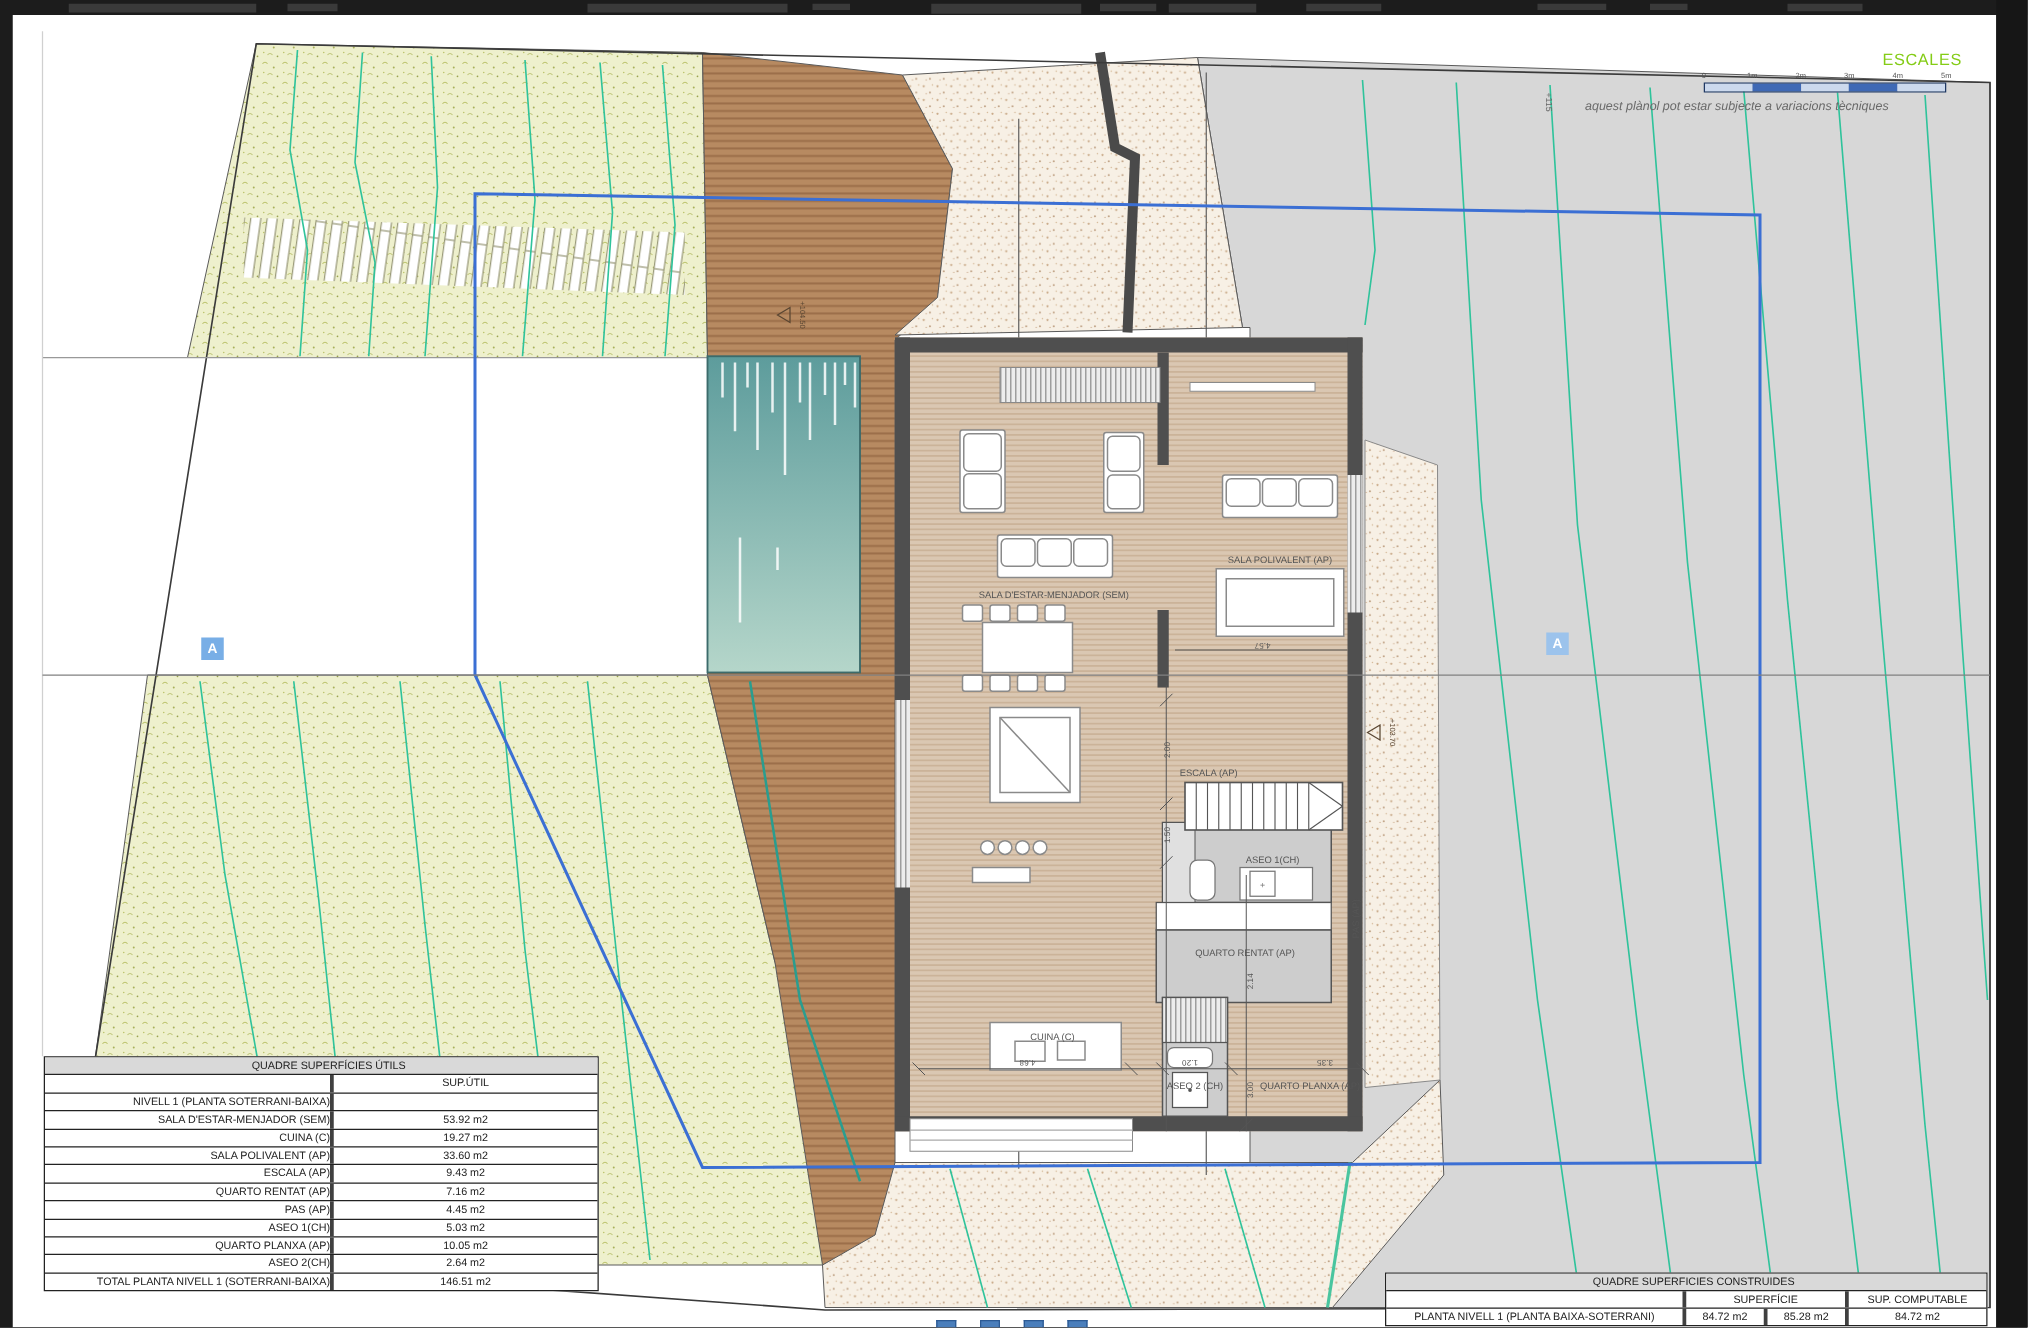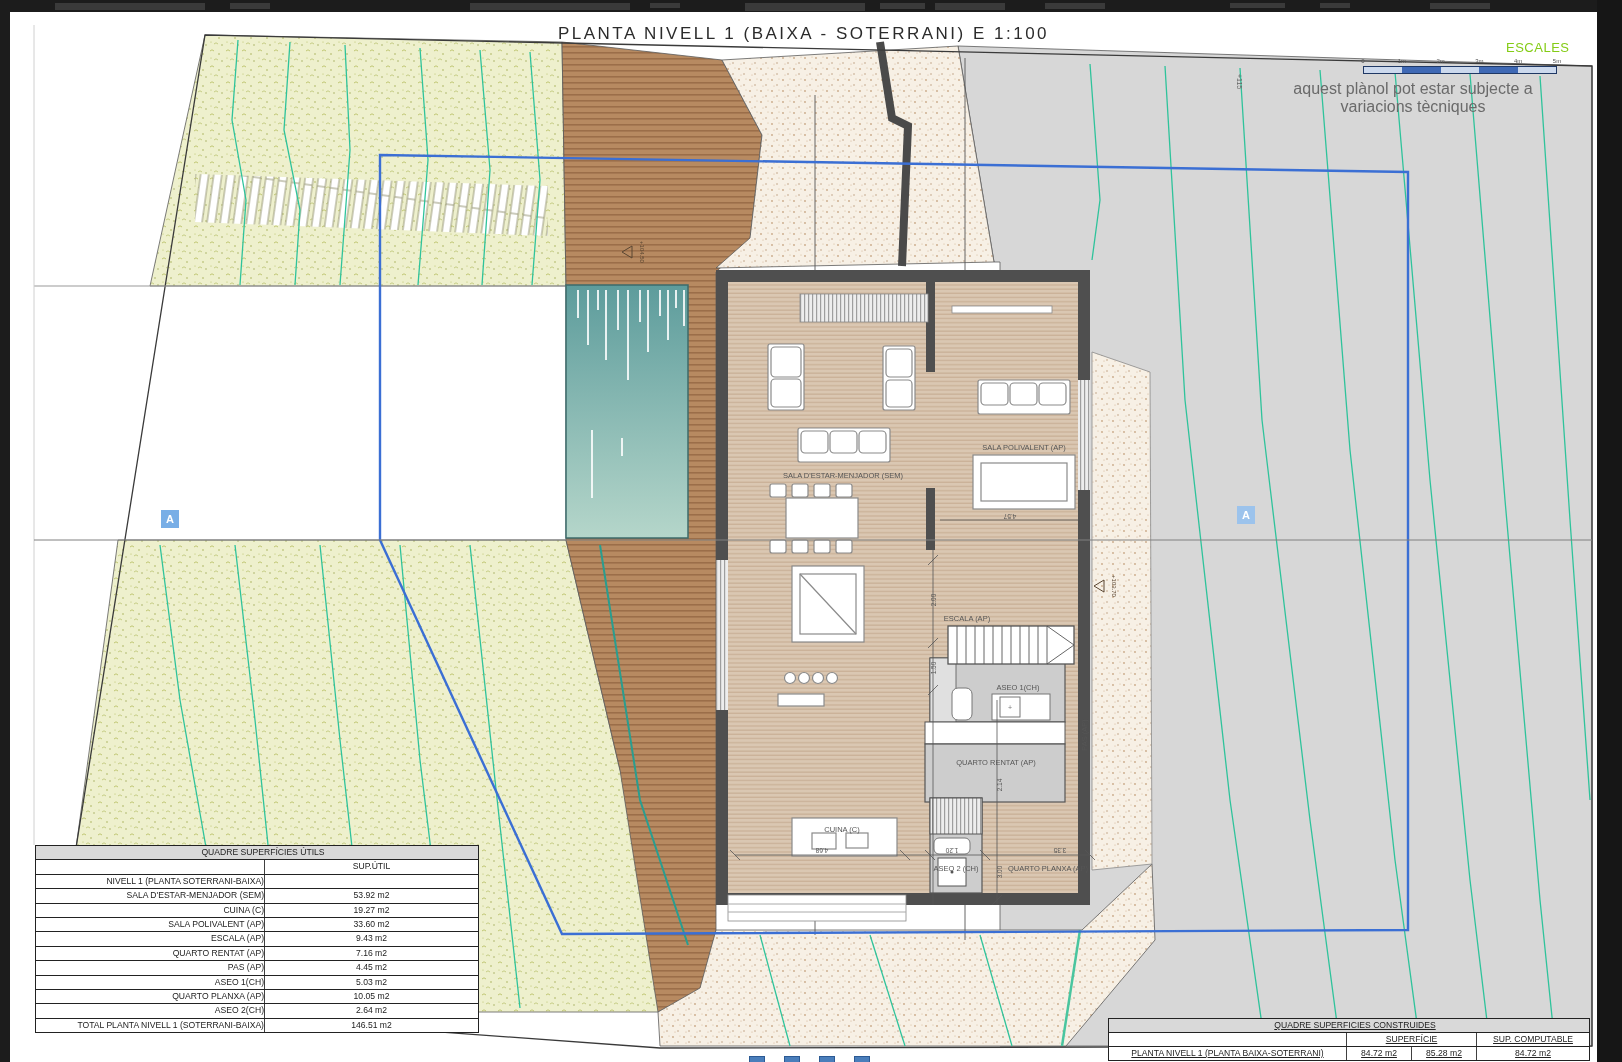--- a/index.html
+++ b/index.html
@@ -8,45 +8,45 @@
   .sheet{position:absolute;left:10px;top:12px;width:1587px;height:1050px;background:#ffffff;}
   .topbar{position:absolute;left:0;top:0;width:1622px;height:12px;background:#1c1c1c;}
   .topbar .frag{position:absolute;top:3px;background:#3a3a3a;}
   .leftbar{position:absolute;left:0;top:12px;width:10px;height:1050px;background:#1c1c1c;}
   .rightbar{position:absolute;left:1597px;top:0;width:25px;height:1062px;background:#161616;}
   .plansvg{position:absolute;left:0;top:0;}
   .title{position:absolute;left:10px;top:24px;width:1587px;text-align:center;
          font-size:17px;letter-spacing:2.5px;color:#2b2b2b;}
   .escales{position:absolute;left:1506px;top:40px;font-size:13px;letter-spacing:.5px;
            color:#84cc16;font-weight:400;}
-  .note{position:absolute;top:80px;left:1268px;width:290px;text-align:center;
-        font-size:16px;color:#6a6a6a;}
+  .note{position:absolute;top:80px;left:1268px;width:290px;text-align:left;
+        font-size:10px;color:#6a6a6a;font-style:italic;}
   .scalebar{position:absolute;left:1363px;top:58px;width:194px;height:18px;}
   .scalebar .ticks{position:relative;height:8px;font-size:6px;color:#555;}
   .scalebar .ticks span{position:absolute;transform:translateX(-50%);}
   .scalebar .bar{position:relative;height:6px;border:1px solid #1f3864;display:flex;}
   .scalebar .seg{flex:1;height:100%;}
   .seg.light{background:#ccd9ed;}
   .seg.dark{background:#3f69b5;}
   .amarker{position:absolute;width:18px;height:18px;line-height:18px;text-align:center;
            color:#fff;font-size:11px;font-weight:bold;}
   .amarker.left{left:161px;top:510px;background:#78aee6;}
   .amarker.right{left:1237px;top:506px;background:#9cc3ec;}
   .tbl{position:absolute;background:#fff;border:1px solid #222;color:#222;}
   .trow{display:flex;border-top:1px solid #222;}
   .trow:first-child{border-top:none;}
-  .tcell{box-sizing:border-box;border-left:1px solid #404040;text-align:center;
+  .tcell{box-sizing:border-box;border-left:3px solid #404040;text-align:center;
          overflow:hidden;white-space:nowrap;}
   .tcell:first-child{border-left:none;}
   .thead{background:#d9d9d9;padding-left:12px;}
   #tbl-utils{left:35px;top:845px;width:442px;font-size:8.6px;}
   #tbl-utils .trow{height:13.4px;line-height:13.4px;}
   #tbl-utils .c1{width:228px;text-align:right;}
   #tbl-utils .c2{width:214px;}
-  #tbl-cons{left:1108px;top:1018px;width:480px;font-size:8.6px;text-decoration:underline;}
+  #tbl-cons{left:1108px;top:1018px;width:480px;font-size:8.6px;}
   #tbl-cons .trow{height:13px;line-height:13px;}
   #tbl-cons .cl{width:237px;}
   #tbl-cons .cv{width:65px;}
   #tbl-cons .cc{width:113px;}
   #tbl-cons .csup{width:130px;}
   .bluesq{position:absolute;top:1056px;width:14px;height:6px;background:#4a7ebb;
           border:1px solid #2c5a94;border-bottom:none;}
   text{font-family:"Liberation Sans",sans-serif;}
 </style>
 </head>
@@ -317,21 +317,20 @@
     <span class="frag" style="left:880px;width:45px;height:6px"></span>
     <span class="frag" style="left:935px;width:70px;height:7px"></span>
     <span class="frag" style="left:1045px;width:60px;height:6px"></span>
     <span class="frag" style="left:1230px;width:55px;height:5px"></span>
     <span class="frag" style="left:1320px;width:30px;height:5px"></span>
     <span class="frag" style="left:1430px;width:60px;height:6px"></span>
   </div>
   <div class="leftbar"></div>
   <div class="rightbar"></div>
 
-  <div class="title">PLANTA NIVELL 1 (BAIXA - SOTERRANI) E 1:100</div>
 
   <div class="escales">ESCALES</div>
   <div class="scalebar">
     <div class="ticks">
       <span style="left:0">0</span>
       <span style="left:38.8px">1m</span>
       <span style="left:77.6px">2m</span>
       <span style="left:116.4px">3m</span>
       <span style="left:155.2px">4m</span>
       <span style="left:194px">5m</span>

